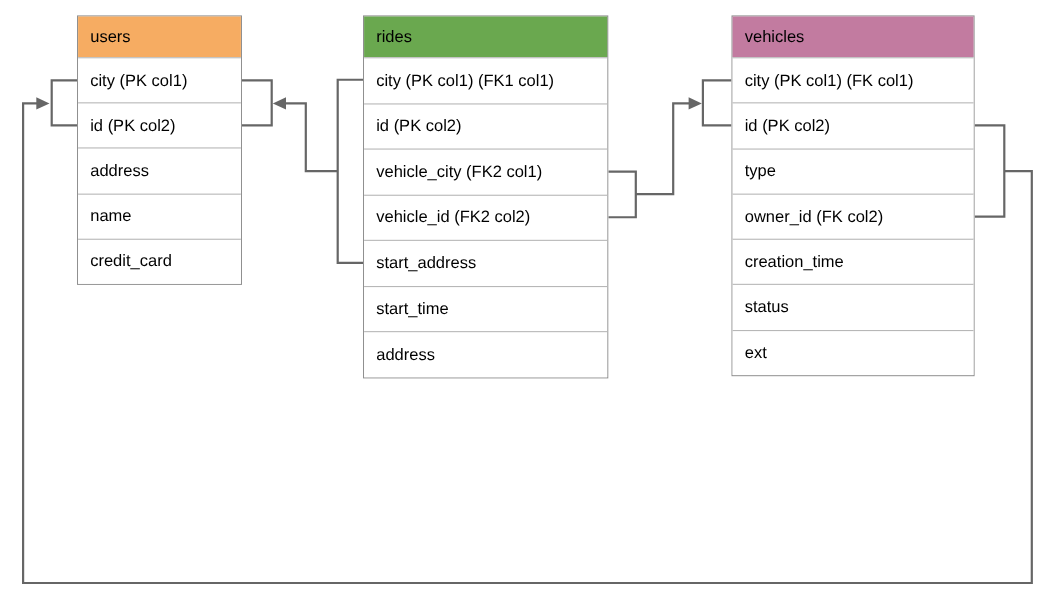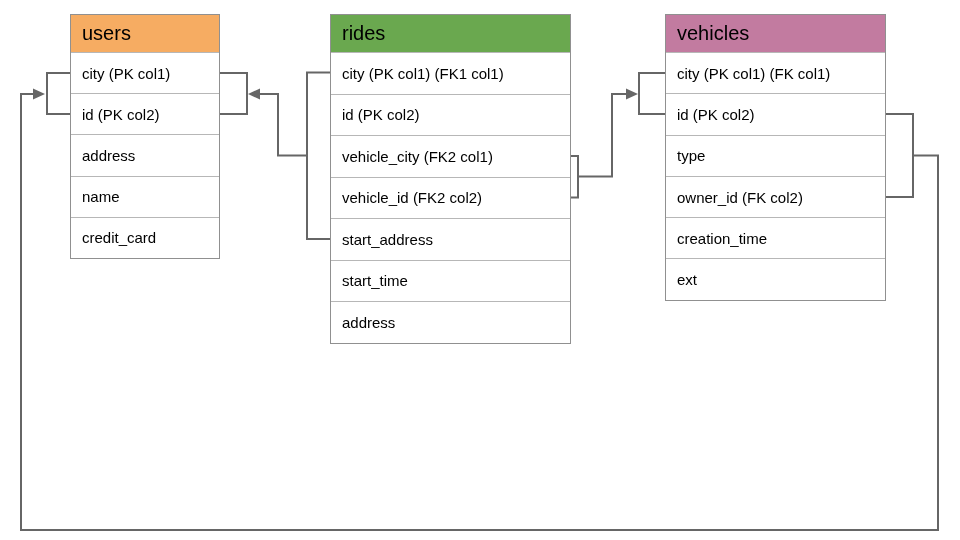--- a/index.html
+++ b/index.html
@@ -10,25 +10,25 @@
     --background:#ffffff;
   }
   *{margin:0;padding:0;box-sizing:border-box;}
   html,body{width:960px;height:540px;background:var(--background);overflow:hidden;}
   body{font-family:"Liberation Sans", sans-serif;color:var(--text);}
   .canvas{position:relative;width:960px;height:540px;background:var(--background);}
   .connector-layer{position:absolute;left:0;top:0;width:960px;height:540px;z-index:0;}
   .connector-layer path{stroke:var(--connector);stroke-width:2;fill:none;}
   .connector-layer polygon{fill:var(--connector);stroke:none;}
   .table{position:absolute;z-index:1;background:#fff;border:1px solid var(--table-border);}
-  .thead{height:37px;display:flex;align-items:center;padding-left:11px;font-size:20px;color:#000;}
+  .thead{height:37px;display:flex;align-items:center;padding-left:11px;font-size:15px;color:#000;}
   .row{display:flex;align-items:center;padding-left:11px;font-size:15px;border-top:1px solid var(--row-divider);background:#fff;white-space:nowrap;overflow:hidden;}
   .t-users{left:70px;top:14px;width:150px;}
   .t-users .row{height:41.2px;}
-  .t-rides{left:330px;top:14px;width:241px;}
+  .t-rides{left:330px;top:14px;width:223px;}
   .t-rides .row{height:41.5px;}
   .t-vehicles{left:665px;top:14px;width:221px;}
   .t-vehicles .row{height:41.3px;}
 </style>
 </head>
 <body>
 
 <div class="canvas">
 
   <svg class="connector-layer" width="960" height="540" viewBox="0 0 960 540" xmlns="http://www.w3.org/2000/svg">
@@ -75,16 +75,17 @@
     <div class="row">address</div>
   </div>
 
   <div class="table t-vehicles">
     <div class="thead" style="background: rgb(194, 123, 160);">vehicles</div>
     <div class="row">city (PK col1) (FK col1)</div>
     <div class="row">id (PK col2)</div>
     <div class="row">type</div>
     <div class="row">owner_id (FK col2)</div>
     <div class="row">creation_time</div>
+    <div class="row">status</div>
     <div class="row">ext</div>
   </div>
 
 </div>
 
 </body></html>

